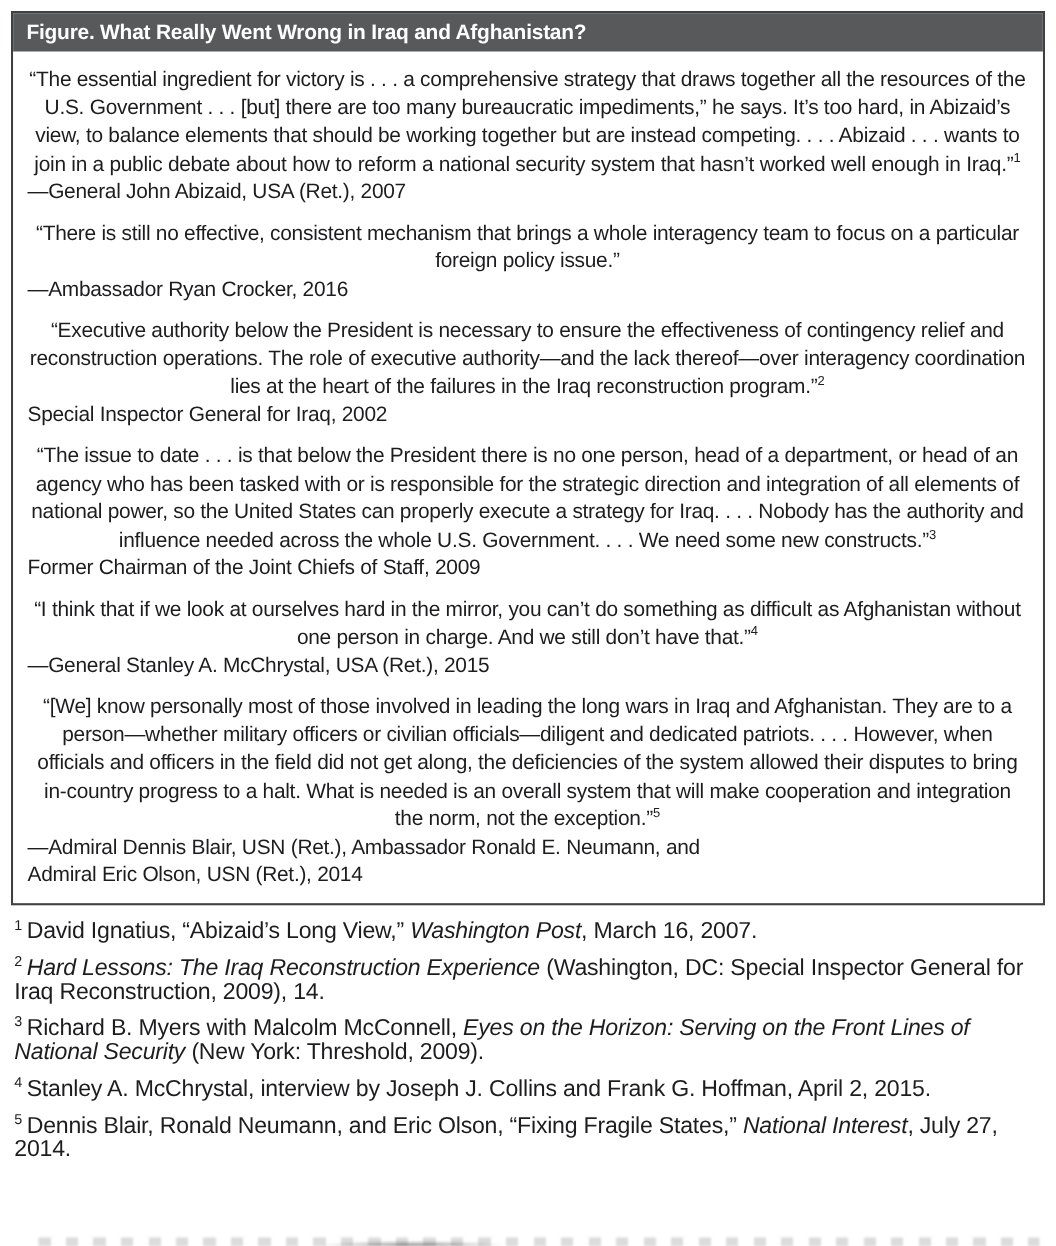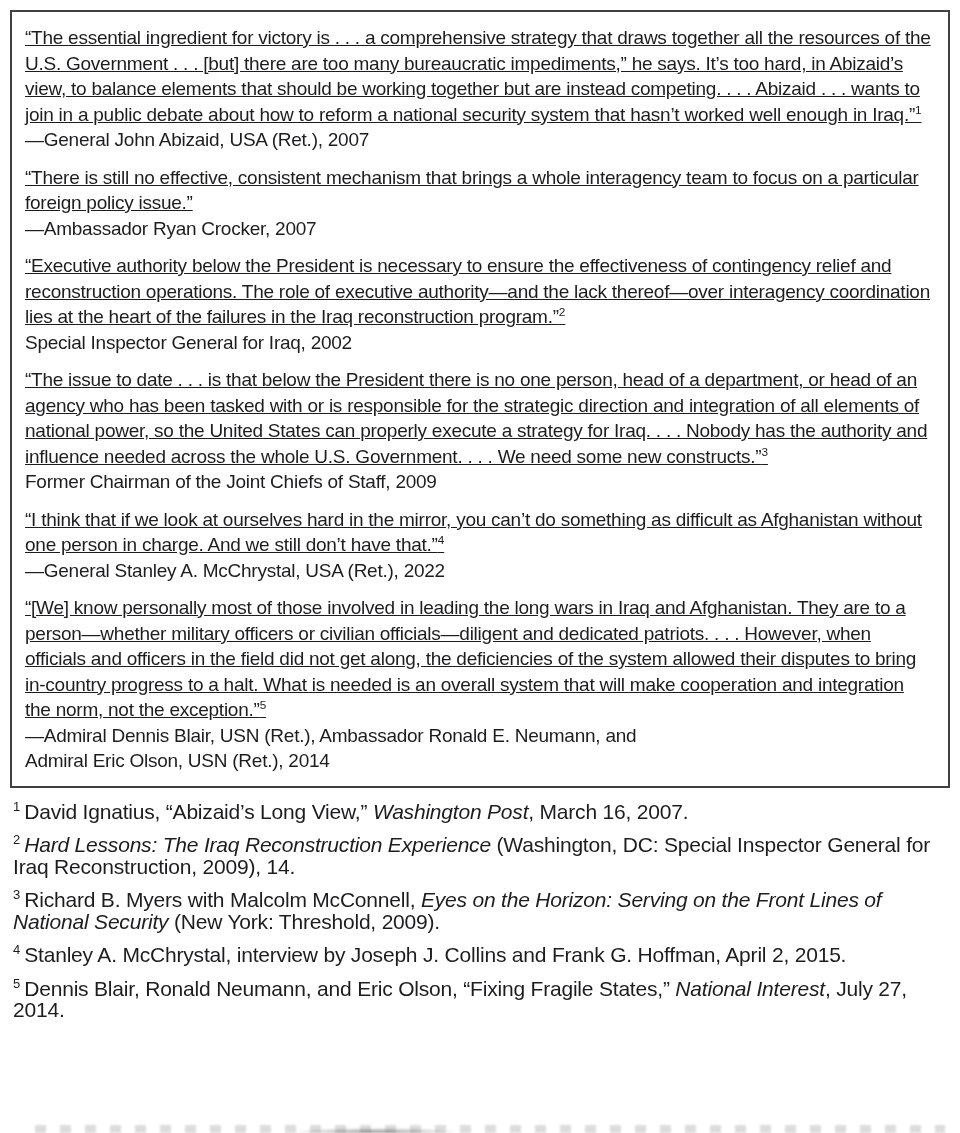--- a/index.html
+++ b/index.html
@@ -38,21 +38,21 @@
   }
   .figure-body {
     background: #fff;
     padding: 13px 14px 8px 13px;
     font-size: 19px;
     line-height: 25.5px;
     letter-spacing: -0.25px;
   }
   .quote-block { margin: 0 0 12px 0; }
   .quote-block:last-child { margin-bottom: 4px; }
-  .quote-text { margin: 0; text-align: left; text-decoration: underline; }
+  .quote-text { margin: 0; text-align: center; }
   .quote-text sup.endnote {
     font-size: 62%;
     line-height: 0;
     vertical-align: super;
     letter-spacing: 0;
   }
   .attribution {
     margin: 0;
   }
   .footnotes {
@@ -80,46 +80,49 @@
     filter: blur(1px);
   }
 </style>
 </head>
 <body>
 
 <div class="page">
 
   <div class="figure-box">
 
+    <div class="figure-header">
+      <span>Figure. What Really Went Wrong in Iraq and Afghanistan?</span>
+    </div>
 
     <div class="figure-body">
 
       <div class="quote-block">
         <p class="quote-text"><span>“The essential ingredient for victory is . . . a comprehensive strategy that draws together all the resources of the U.S. Government . . . [but] there are too many bureaucratic impediments,” he says. It’s too hard, in Abizaid’s view, to balance elements that should be working together but are instead competing. . . . Abizaid . . . wants to join in a public debate about how to reform a national security system that hasn’t worked well enough in Iraq.”</span><sup class="endnote">1</sup></p>
         <p class="attribution">—General John Abizaid, USA (Ret.), 2007</p>
       </div>
 
       <div class="quote-block">
         <p class="quote-text"><span>“There is still no effective, consistent mechanism that brings a whole interagency team to focus on a particular foreign policy issue.”</span><sup class="endnote"></sup></p>
-        <p class="attribution">—Ambassador Ryan Crocker, 2007</p>
+        <p class="attribution">—Ambassador Ryan Crocker, 2016</p>
       </div>
 
       <div class="quote-block">
         <p class="quote-text"><span>“Executive authority below the President is necessary to ensure the effectiveness of contingency relief and reconstruction operations. The role of executive authority—and the lack thereof—over interagency coordination lies at the heart of the failures in the Iraq reconstruction program.”</span><sup class="endnote">2</sup></p>
         <p class="attribution">Special Inspector General for Iraq, 2002</p>
       </div>
 
       <div class="quote-block">
         <p class="quote-text"><span>“The issue to date . . . is that below the President there is no one person, head of a department, or head of an agency who has been tasked with or is responsible for the strategic direction and integration of all elements of national power, so the United States can properly execute a strategy for Iraq. . . . Nobody has the authority and influence needed across the whole U.S. Government. . . . We need some new constructs.”</span><sup class="endnote">3</sup></p>
         <p class="attribution">Former Chairman of the Joint Chiefs of Staff, 2009</p>
       </div>
 
       <div class="quote-block">
         <p class="quote-text"><span>“I think that if we look at ourselves hard in the mirror, you can’t do something as difficult as Afghanistan without one person in charge. And we still don’t have that.”</span><sup class="endnote">4</sup></p>
-        <p class="attribution">—General Stanley A. McChrystal, USA (Ret.), 2022</p>
+        <p class="attribution">—General Stanley A. McChrystal, USA (Ret.), 2015</p>
       </div>
 
       <div class="quote-block">
         <p class="quote-text"><span>“[We] know personally most of those involved in leading the long wars in Iraq and Afghanistan. They are to a person—whether military officers or civilian officials—diligent and dedicated patriots. . . . However, when officials and officers in the field did not get along, the deficiencies of the system allowed their disputes to bring in-country progress to a halt. What is needed is an overall system that will make cooperation and integration the norm, not the exception.”</span><sup class="endnote">5</sup></p>
         <p class="attribution">—Admiral Dennis Blair, USN (Ret.), Ambassador Ronald E. Neumann, and</p>
         <p class="attribution">Admiral Eric Olson, USN (Ret.), 2014</p>
       </div>
 
     </div>
   </div>

